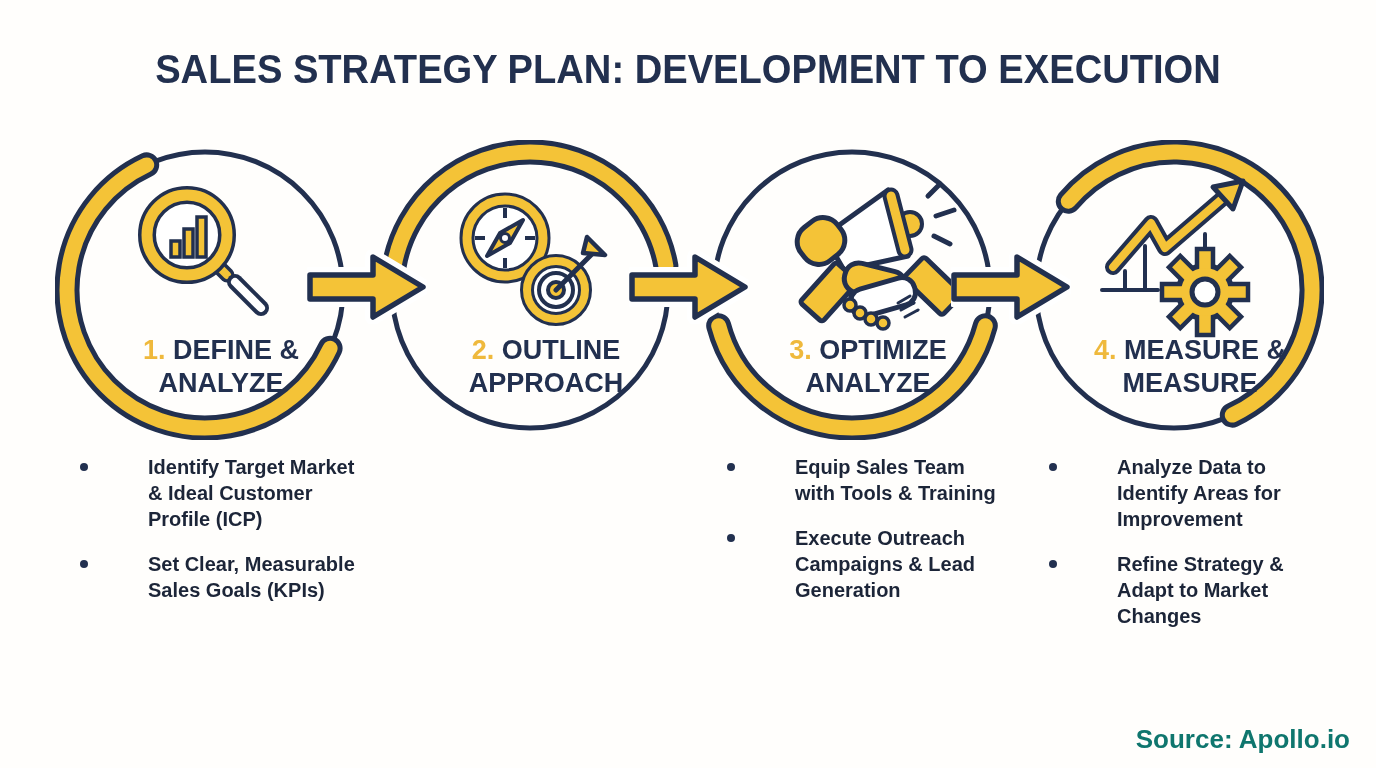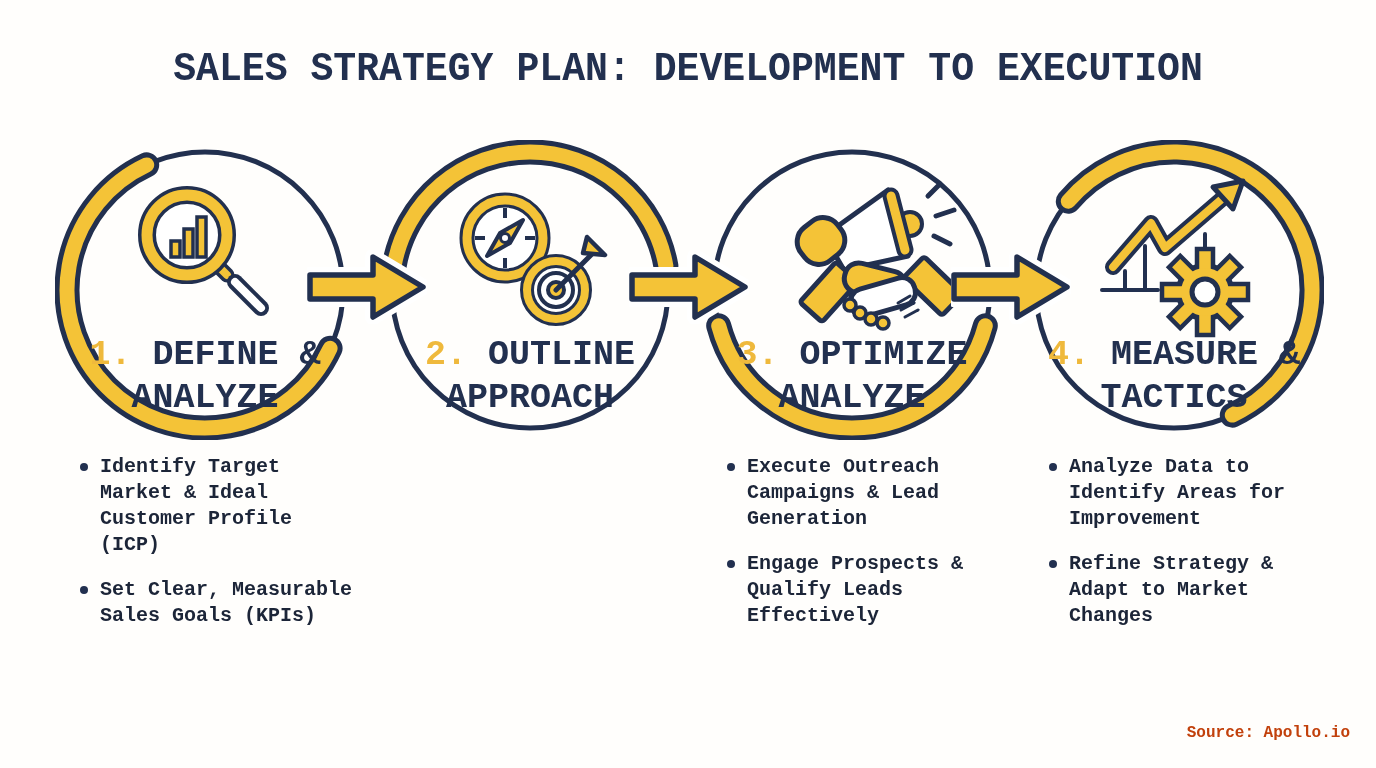--- a/index.html
+++ b/index.html
@@ -1,45 +1,45 @@
 <!DOCTYPE html>
 <html><head>
 <meta charset="utf-8">
 <style>
   html,body{margin:0;padding:0;background:#fff;}
   .stage{
     position:relative;width:1376px;height:768px;background:#FFFEFC;
-    overflow:hidden;font-family:Liberation Mono, monospace;
+    overflow:hidden;font-family:Liberation Sans, sans-serif;
   }
   .title{
     position:absolute;top:46px;left:0;width:100%;margin:0;text-align:center;
     font-size:41px;font-weight:800;letter-spacing:0px;color:#22304F;
     transform:scaleX(.93);
   }
   .step{position:absolute;top:140px;width:322px;}
   .circle{position:relative;width:300px;height:300px;margin:0 auto;}
   .ring{position:absolute;left:0;top:0;}
   .step-label{
-    position:absolute;left:0;top:194px;width:100%;text-align:center;
-    font-size:35px;line-height:1.22;font-weight:800;color:#22304F;
+    position:absolute;left:16px;top:194px;width:100%;text-align:center;
+    font-size:27px;line-height:1.22;font-weight:800;color:#22304F;
   }
   .step-num{color:#EFB93C;}
   .bullets{list-style:none;margin:14px 0 0 0;padding:0 6px 0 36px;}
-  .bullets li{display:flex;margin-bottom:19px;}
+  .bullets li{display:flex;margin-bottom:19px;gap:48px;}
   .dot{
     flex:0 0 auto;width:8px;height:8px;border-radius:50%;
     background:#22304F;margin:9px 12px 0 0;
   }
   .btext{
     font-size:20px;line-height:1.3;font-weight:600;color:#1C2538;
   }
   .flow-arrow{position:absolute;top:250px;}
   .source{
     position:absolute;right:26px;top:724px;
-    font-size:16px;font-weight:700;color:#c2410c;
+    font-size:26px;font-weight:700;color:#0f766e;
   }
 </style>
 </head>
 <body>
 
 <div class="stage">
 
   <h1 class="title">SALES STRATEGY PLAN: DEVELOPMENT TO EXECUTION</h1>
 
   <section class="step" style="left:44px">
@@ -145,25 +145,25 @@
       </svg>
       <div class="step-label">
         <span class="step-num">3.</span>
         <span>OPTIMIZE</span><br>
         <span>ANALYZE</span>
       </div>
     </div>
     <ul class="bullets">
       <li>
           <span class="dot"></span>
+          <span class="btext">Equip Sales Team with Tools &amp; Training</span>
+        </li>
+      <li>
+          <span class="dot"></span>
           <span class="btext">Execute Outreach Campaigns &amp; Lead Generation</span>
-        </li>
-      <li>
-          <span class="dot"></span>
-          <span class="btext">Engage Prospects &amp; Qualify Leads Effectively</span>
         </li>
     </ul>
   </section>
 
   <section class="step" style="left:1013px">
     <div class="circle">
       <svg class="ring" width="300" height="300" viewBox="0 0 300 300">
         <circle cx="150" cy="150" r="138" fill="none" stroke="#22304F" stroke-width="5"></circle>
         <path d="M 44.3 61.3 A 138 138 0 1 1 208.3 275.1" fill="none" stroke="#22304F" stroke-width="25" stroke-linecap="round"></path>
         <path d="M 44.3 61.3 A 138 138 0 1 1 208.3 275.1" fill="none" stroke="#F4C337" stroke-width="15" stroke-linecap="round"></path>
@@ -180,21 +180,21 @@
           <rect x="173" y="109" width="16" height="86" fill="#F4C337" stroke="#22304F" stroke-width="4.5" transform="rotate(45 181 152)"></rect>
           <rect x="173" y="109" width="16" height="86" fill="#F4C337" stroke="#22304F" stroke-width="4.5" transform="rotate(90 181 152)"></rect>
           <rect x="173" y="109" width="16" height="86" fill="#F4C337" stroke="#22304F" stroke-width="4.5" transform="rotate(135 181 152)"></rect>
           <circle cx="181" cy="152" r="24" fill="#F4C337"></circle>
           <circle cx="181" cy="152" r="13" fill="#FFFFFF" stroke="#22304F" stroke-width="5"></circle>
         </g>
       </svg>
       <div class="step-label">
         <span class="step-num">4.</span>
         <span>MEASURE &amp;</span><br>
-        <span>TACTICS</span>
+        <span>MEASURE</span>
       </div>
     </div>
     <ul class="bullets">
       <li>
           <span class="dot"></span>
           <span class="btext">Analyze Data to Identify Areas for Improvement</span>
         </li>
       <li>
           <span class="dot"></span>
           <span class="btext">Refine Strategy &amp; Adapt to Market Changes</span>

